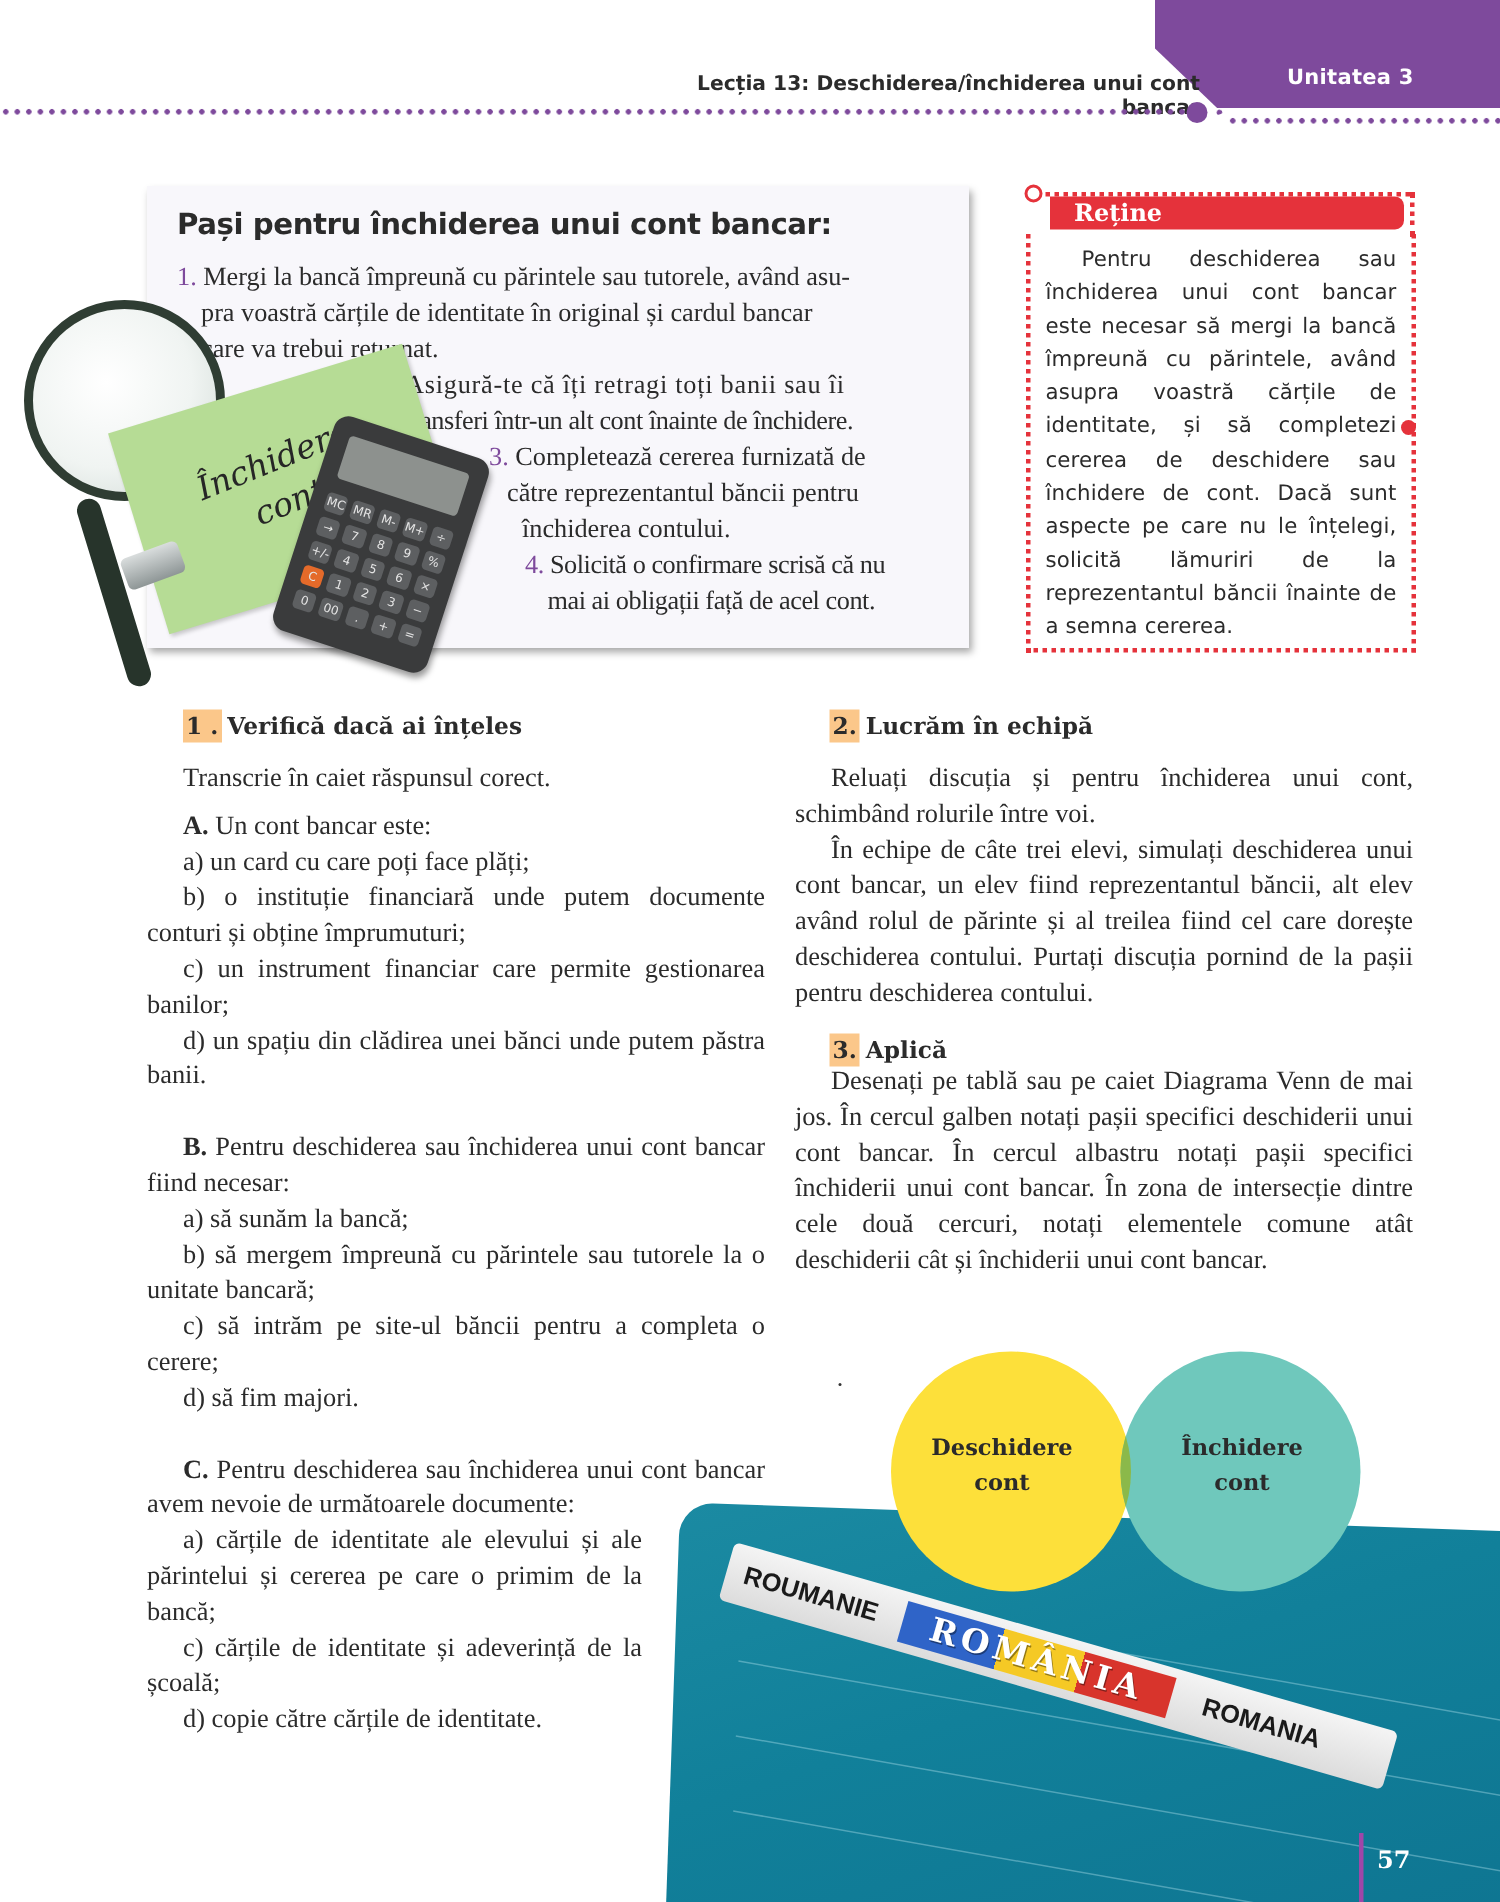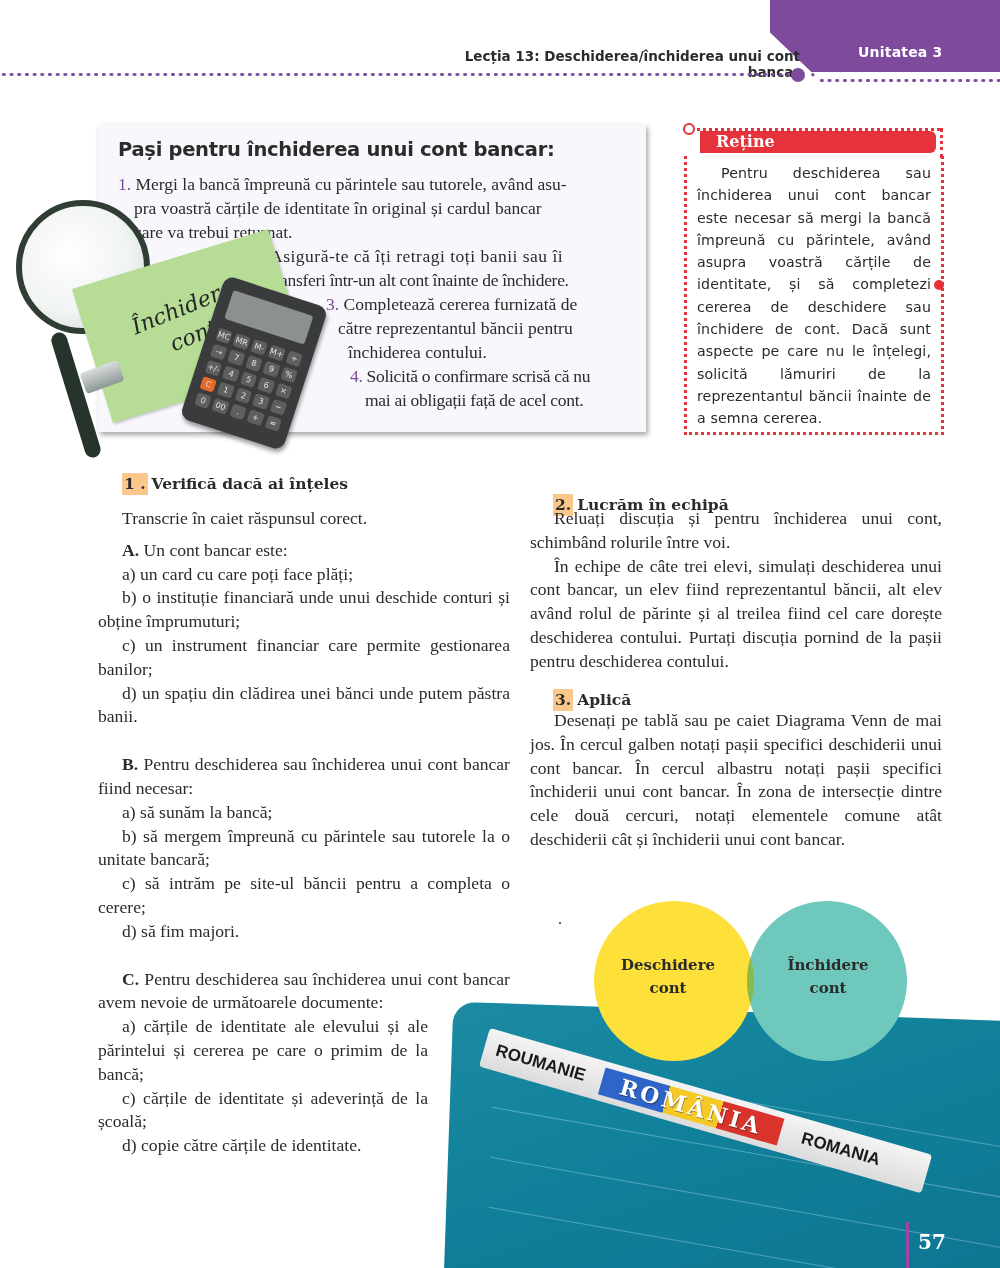--- a/index.html
+++ b/index.html
@@ -192,21 +192,21 @@
     font-family: "DejaVu Serif", serif; font-weight: bold; font-size: 22px;
     color: #ffffff; letter-spacing: 3px; line-height: 28px; text-align: center;
     text-shadow: 1px 1px 0 rgba(0,0,0,0.4);
   }
   .page-bar {
     position: absolute; left: 906px; top: 1222px; width: 3px; height: 46px;
     background: #a046a8;
   }
   .page-num {
     position: absolute; left: 918px; top: 1230px;
-    font-family: "DejaVu Serif", serif; font-weight: bold; font-size: 20px;
+    font-family: "DejaVu Serif", serif; font-weight: bold; font-size: 16px;
     color: #ffffff;
   }
   .stray-dot {
     position: absolute; left: 559px; top: 922px; width: 2px; height: 2px;
     background: #333; border-radius: 50%;
   }
 </style>
 </head>
 <body>
 
@@ -285,39 +285,39 @@
 
 <div class="ex-head" style="left:122px; top:473px;">
   <span class="ex-num">1 .</span><span>Verifică dacă ai înțeles</span>
 </div>
 
 <div class="body-text justify" style="left:98px; top:507px; width:412px;">
   <p class="ind">Transcrie în caiet răspunsul corect.</p>
   <div class="gap"></div>
   <p class="ind"><b>A.</b> <span>Un cont bancar este:</span></p>
   <p class="ind">a) un card cu care poți face plăți;</p>
-  <p class="ind">b) o instituție financiară unde unui deschide conturi și obține împrumuturi;</p>
+  <p class="ind">b) o instituție financiară unde putem documente conturi și obține împrumuturi;</p>
   <p class="ind">c) un instrument financiar care permite gestionarea banilor;</p>
   <p class="ind">d) un spațiu din clădirea unei bănci unde putem păstra banii.</p>
   <div class="gapL"></div>
   <p class="ind"><b>B.</b> <span>Pentru deschiderea sau închiderea unui cont bancar fiind necesar:</span></p>
   <p class="ind">a) să sunăm la bancă;</p>
   <p class="ind">b) să mergem împreună cu părintele sau tutorele la o unitate bancară;</p>
   <p class="ind">c) să intrăm pe site-ul băncii pentru a completa o cerere;</p>
   <p class="ind">d) să fim majori.</p>
   <div class="gapL"></div>
   <p class="ind" style="padding-right:0;"><b>C.</b> <span>Pentru deschiderea sau închiderea unui cont bancar avem nevoie de următoarele documente:</span></p>
   <div style="width:330px;">
     <p class="ind">a) cărțile de identitate ale elevului și ale părintelui și cererea pe care o primim de la bancă;</p>
     <p class="ind">c) cărțile de identitate și adeverință de la școală;</p>
     <p class="ind">d) copie către cărțile de identitate.</p>
   </div>
 </div>
 
-<div class="ex-head" style="left:553px; top:494px;text-align:center;">
+<div class="ex-head" style="left:553px; top:473px;text-align:center;">
   <span class="ex-num">2.</span><span>Lucrăm în echipă</span>
 </div>
 <div class="body-text justify" style="left:530px; top:507px; width:412px;">
   <p class="ind">Reluați discuția și pentru închiderea unui cont, schimbând rolurile între voi.</p>
   <p class="ind">În echipe de câte trei elevi, simulați deschiderea unui cont bancar, un elev fiind reprezentantul băncii, alt elev având rolul de părinte și al treilea fiind cel care dorește deschiderea contului. Purtați discuția pornind de la pașii pentru deschiderea contului.</p>
 </div>
 
 <div class="ex-head" style="left:553px; top:689px;">
   <span class="ex-num">3.</span><span>Aplică</span>
 </div>

